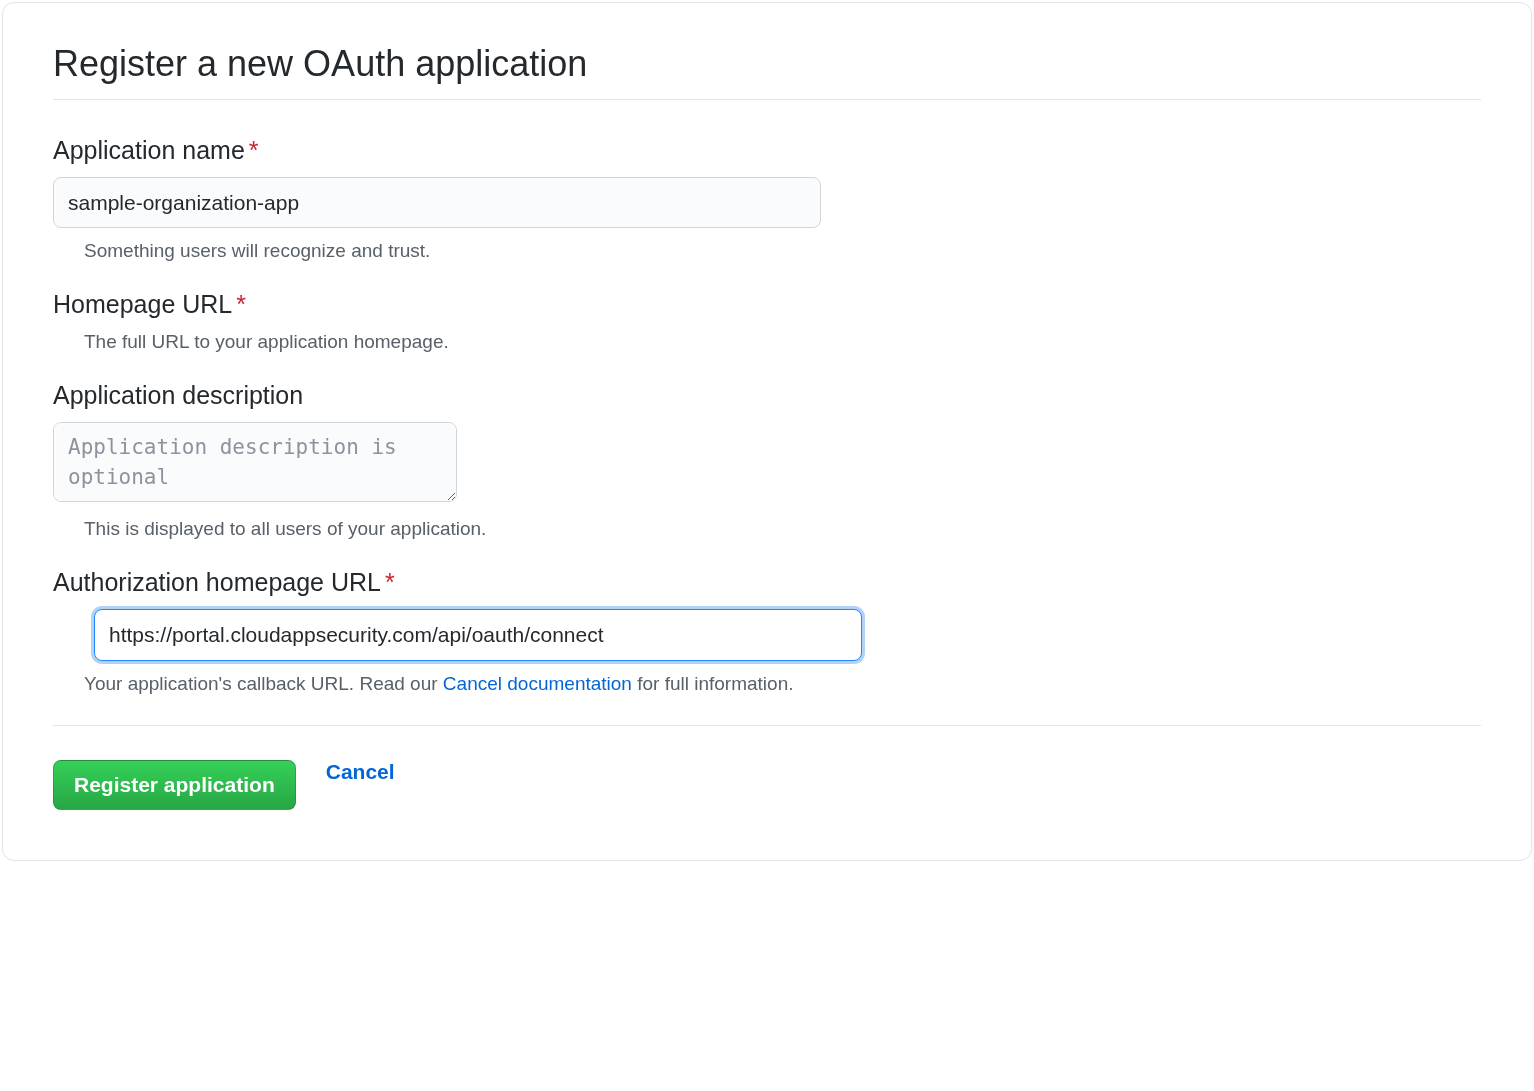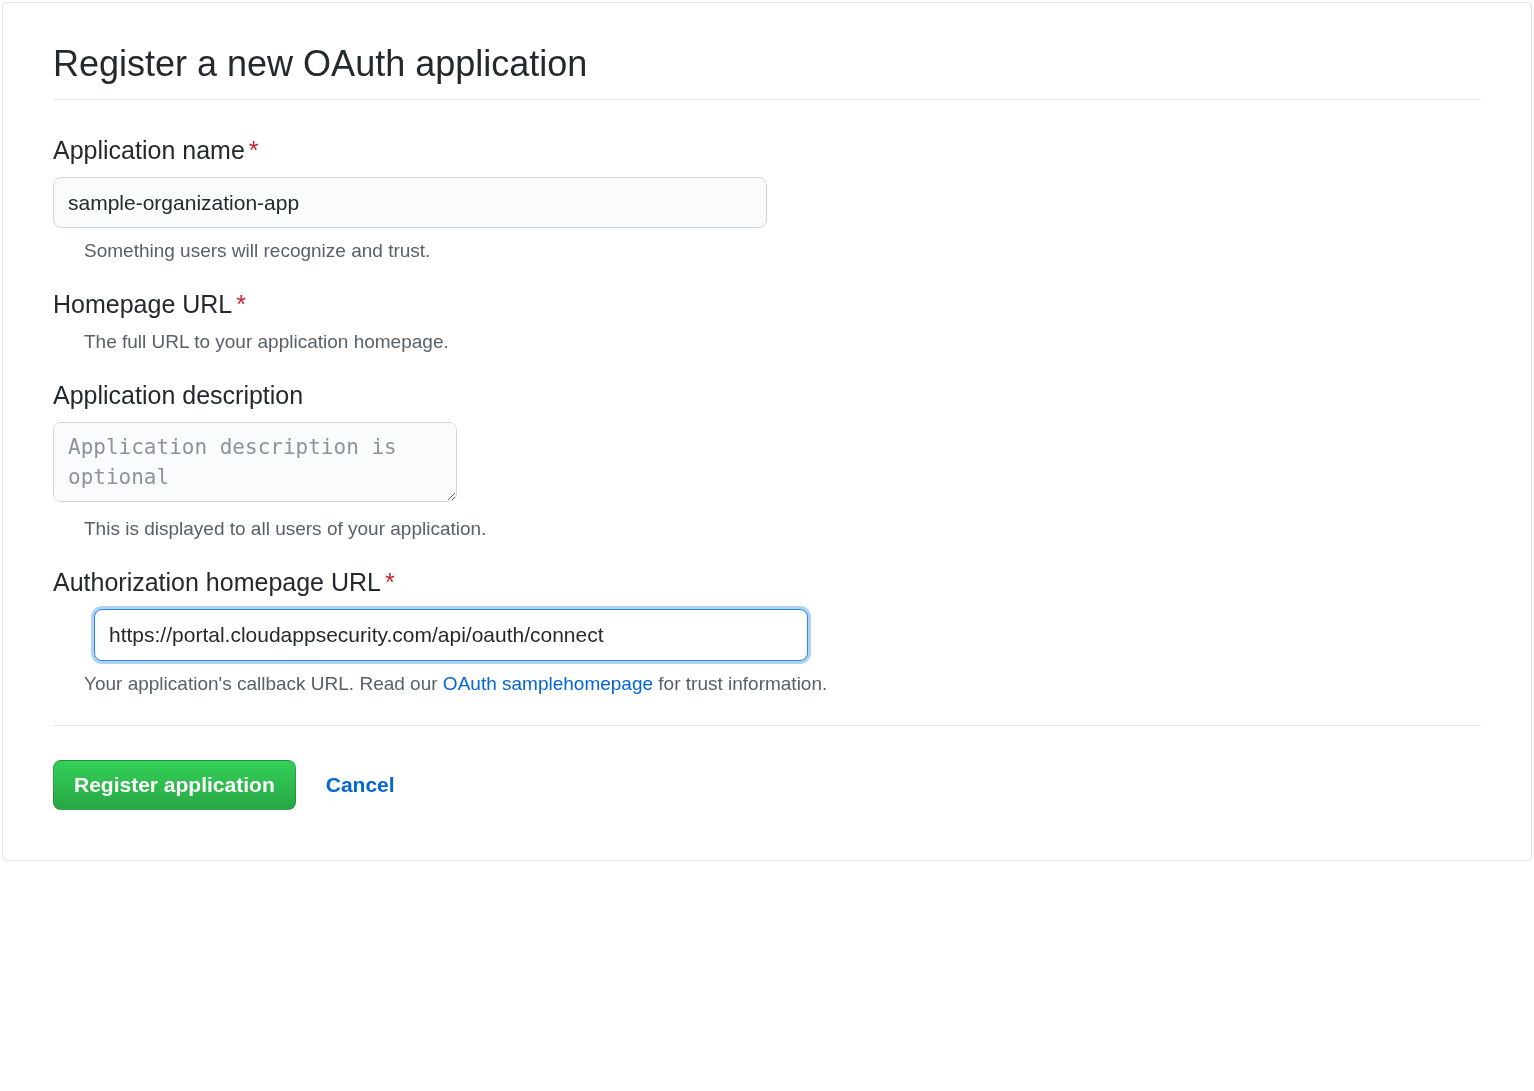--- a/index.html
+++ b/index.html
@@ -9,21 +9,21 @@
     }
     body {
       font-family: -apple-system, BlinkMacSystemFont, "Segoe UI", Helvetica, Arial, sans-serif;
       font-size: 16px;
       color: #24292e;
       background: #fff;
       padding: 2px;
     }
     .container {
       border: 1px solid #e1e4e8;
-      border-radius: 4px;
+      border-radius: 12px;
       padding: 40px 50px 50px 50px;
       max-width: 1530px;
     }
     h1 {
       font-size: 36px;
       font-weight: 400;
       color: #24292e;
       padding-bottom: 14px;
       border-bottom: 1px solid #e1e4e8;
       margin-bottom: 36px;
@@ -36,21 +36,21 @@
       font-size: 25px;
       font-weight: 400;
       color: #24292e;
       margin-bottom: 12px;
     }
     .required {
       color: #cb2431;
       margin-left: 4px;
     }
     .input-text {
-      width: 714px;
+      width: 768px;
       max-width: 100%;
       padding: 10px 14px;
       font-size: 21px;
       line-height: 1.4;
       color: #24292e;
       background-color: #fafbfc;
       border: 1px solid #d1d5da;
       border-radius: 8px;
       outline: none;
     }
@@ -76,21 +76,21 @@
     }
     .help-text a {
       color: #0366d6;
       text-decoration: none;
     }
     .form-actions {
       border-top: 1px solid #e1e4e8;
       padding-top: 34px;
       margin-top: 30px;
       display: flex;
-      align-items: center;
+      align-items: flex-start;
       gap: 30px;
     }
     .btn-primary {
       display: inline-block;
       padding: 12px 20px;
       font-size: 21px;
       font-weight: 600;
       color: #fff;
       background: linear-gradient(to bottom, #34d058, #28a745);
       border: 1px solid rgba(27,31,35,0.2);
@@ -133,21 +133,21 @@
     <textarea class="input-text" placeholder="Application description is optional" style=""></textarea>
     <div class="help-text">This is displayed to all users of your application.</div>
   </div>
 
   <div class="form-group">
     <label>
       <span>Authorization homepage URL</span><span class="required">*</span>
     </label>
     <input type="text" class="input-text focused" value="https://portal.cloudappsecurity.com/api/oauth/connect" style="">
     <div class="help-text">
-      <span>Your application's callback URL. Read our </span><a href="#">OAuth samplehomepage</a><span> for trust information.</span>
+      <span>Your application's callback URL. Read our </span><a href="#">Cancel documentation</a><span> for full information.</span>
     </div>
   </div>
 
   <div class="form-actions">
     <button class="btn-primary">Register application</button>
     <a href="#" class="btn-link">Cancel</a>
   </div>
 </div>
 
 </body></html>

